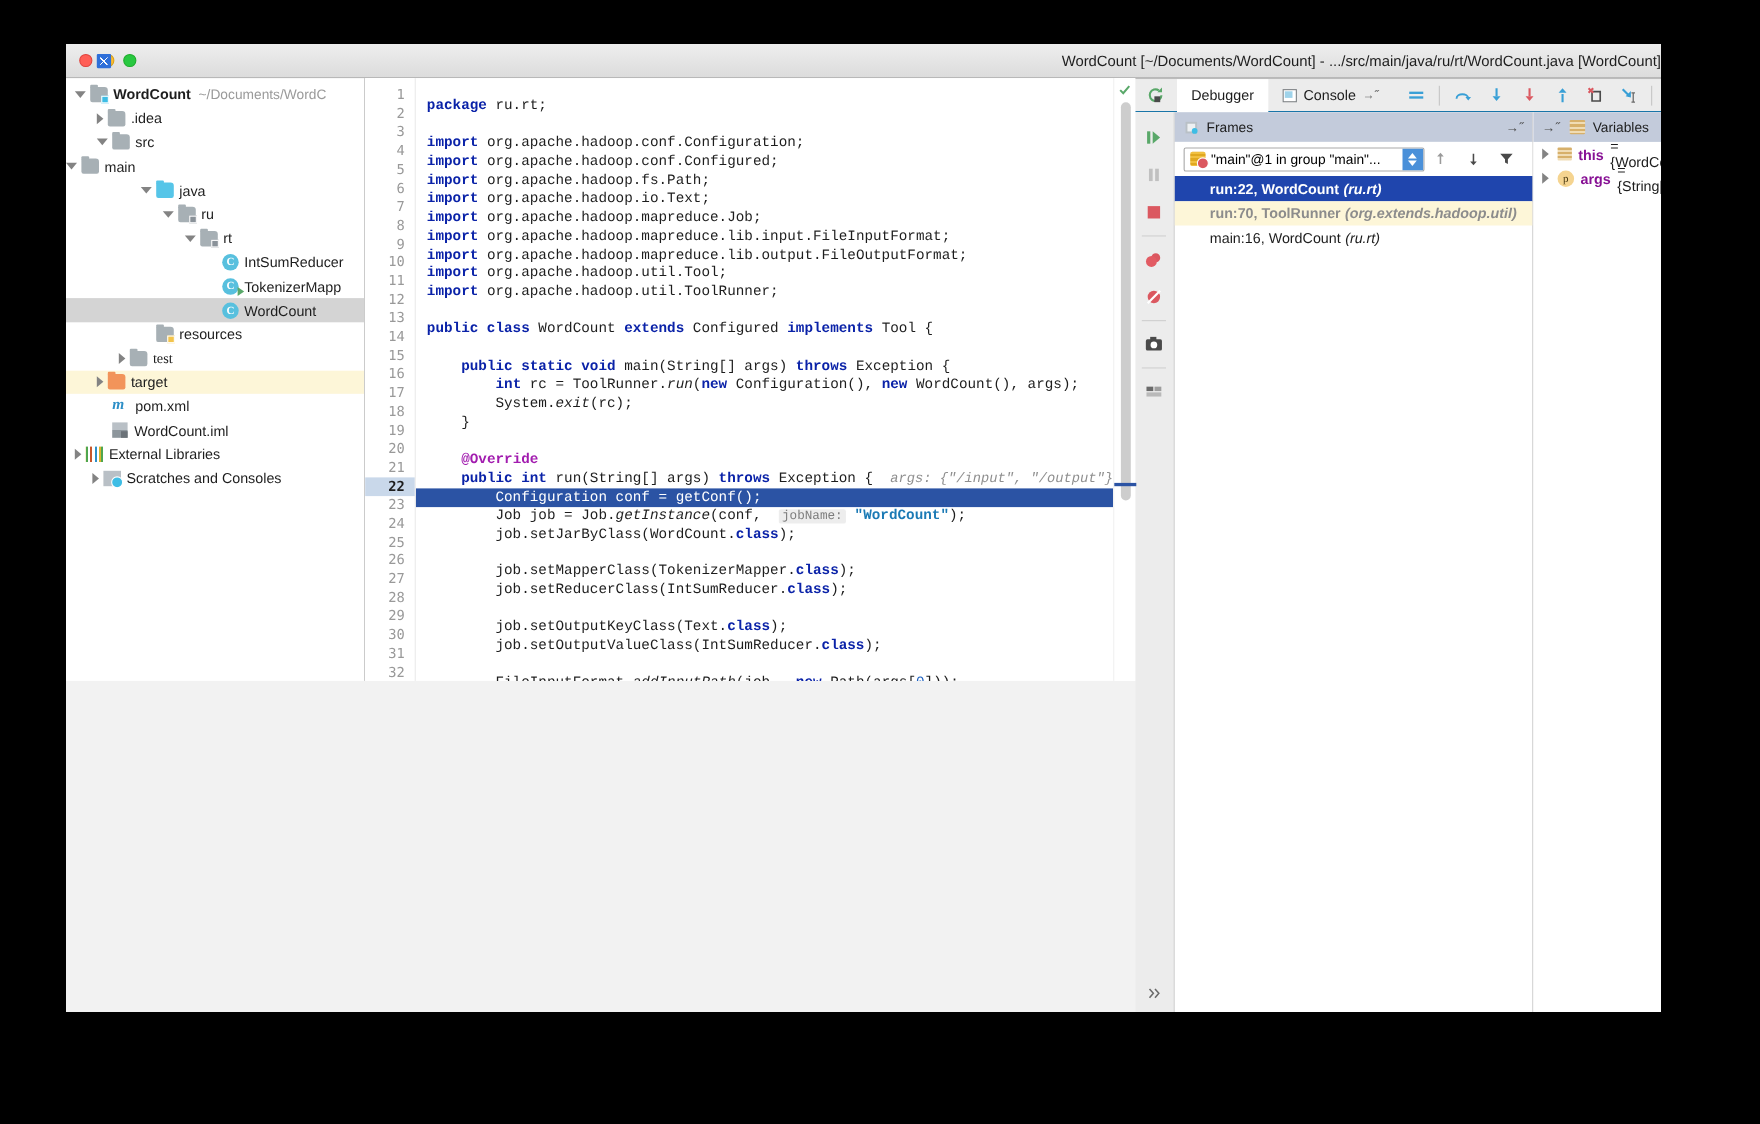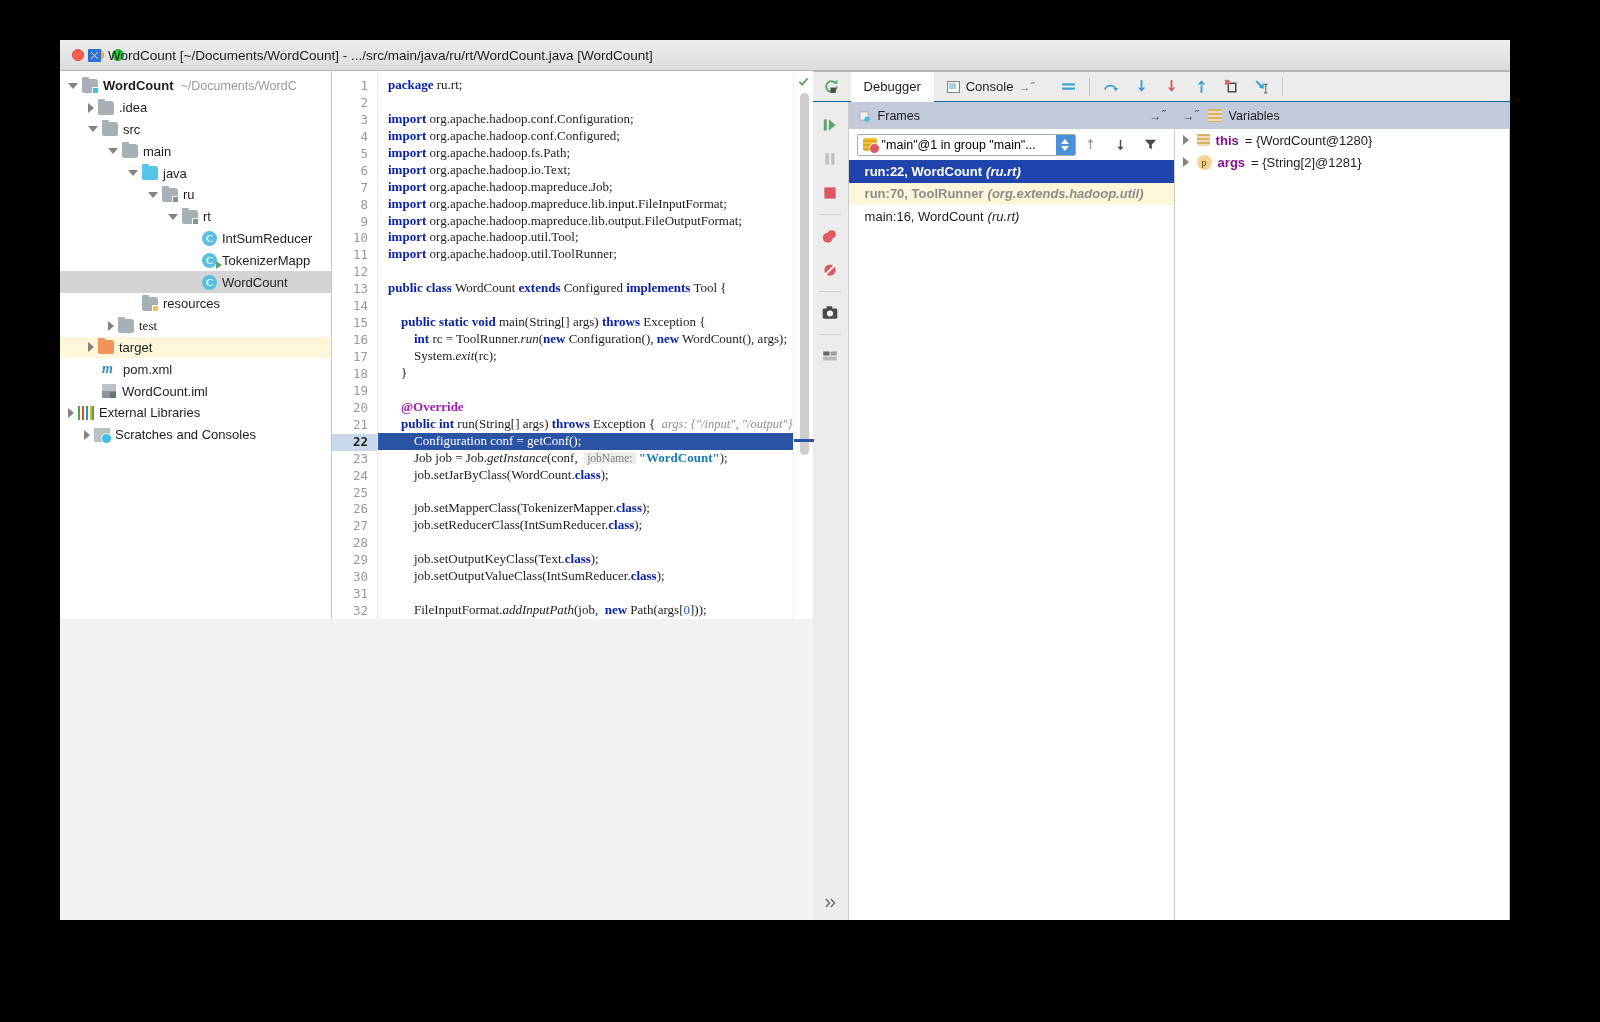--- a/index.html
+++ b/index.html
@@ -27,21 +27,21 @@
     position: relative;
   }
   .traffic { display: flex; gap: 8px; margin-left: 12px; }
   .dot { width: 12px; height: 12px; border-radius: 50%; }
   .dot.red { background: #ff5f57; border: 1px solid #e0443e; }
   .dot.yellow { background: #febc2e; border: 1px solid #d9a117; }
   .dot.green { background: #28c840; border: 1px solid #1dad2b; }
   #title-text {
     position: absolute; left: 0; right: 0; text-align: center;
     font-size: 13.5px; color: #1d1d1d;
-    display: flex; align-items: center; justify-content: flex-start; gap: 7px;
+    display: flex; align-items: center; justify-content: space-between; gap: 7px;
     pointer-events: none;
     padding-left: 28px;
   }
   .title-ij-icon {
     width: 13px; height: 13px; background: #2e6fd9;
     display: inline-block; position: relative; border-radius: 1px;
   }
   .title-ij-icon::after {
     content: ""; position: absolute; left: 3px; top: 3px;
     width: 7px; height: 7px;
@@ -144,22 +144,22 @@
   #editor { flex: 1; background: #fff; display: flex; position: relative; min-width: 0; }
   #gutter {
     width: 46px; flex: none; background: #fff;
     border-right: 1px solid #eaeaea;
     padding-top: 7px; text-align: right;
     font-family: "DejaVu Sans Mono", monospace; font-size: 12.5px; color: #999;
   }
   .gline { height: 16.95px; padding-right: 9px; line-height: 16.95px; }
   .gline.cur { background: #c9d8ea; color: #1d1d1d; font-weight: bold; }
   #code {
-    flex: 1; padding-top: 6px; padding-left: 10px; overflow: hidden;
-    font-family: Liberation Serif, serif; font-size: 13px; color: #1d1d1d;
+    flex: 1; padding-top: 17px; padding-left: 10px; overflow: hidden;
+    font-family: Liberation Mono, monospace; font-size: 13px; color: #1d1d1d;
     white-space: pre; position: relative;
   }
   .cline { height: 16.95px; line-height: 16.95px; }
   .cline.cur { background: #2b53a4; color: #fff; margin-left: -10px; padding-left: 10px; }
   .kw { color: #0a22a8; font-weight: bold; }
   .ann { color: #a21caf; font-weight: bold; }
   .str { color: #1b7ab5; font-weight: bold; }
   .num { color: #1b5fbf; }
   .it { font-style: italic; }
   .hint { color: #8f8f8f; font-style: italic; font-size: 12.5px; }
@@ -236,21 +236,21 @@
     background: repeating-linear-gradient(#f0c040 0 2px, #e0a820 2px 4px); border-radius:2px; }
   .thread-ic::after { content:""; position:absolute; right:-3px; bottom:-3px; width:9px; height:9px;
     border-radius:50%; background:#db5860; border:1px solid #fff; }
   .combo-arrows {
     margin-left: auto; width: 19px; height: 20px; background: #4a90d9; flex: none;
     display: flex; flex-direction: column; align-items: center; justify-content: center; gap: 2px;
   }
   .ca-up { width:0;height:0;border-left:4px solid transparent;border-right:4px solid transparent;border-bottom:5px solid #fff; }
   .ca-dn { width:0;height:0;border-left:4px solid transparent;border-right:4px solid transparent;border-top:5px solid #fff; }
   .fbtn { width: 30px; height: 30px; display: flex; align-items: center; justify-content: center; }
-  .frame-row { height: 22.5px; display: flex; align-items: center; padding-left: 16px;
+  .frame-row { height: 22.5px; display: flex; align-items: center; padding-left: 32px;
     font-size: 13px; color: #1d1d1d; white-space: nowrap; }
   .frame-row.sel { background: #1f45ad; color: #fff; font-weight: bold; }
   .frame-row.lib { background: #fdf6d8; color: #8c8c8c; font-weight: bold; }
   .frame-row .pkg { font-style: italic; margin-left: 4px; }
   #vars-panel { flex: 1; border-right: 1px solid #c8c8c8; background: #fff; }
   .var-row { height: 22px; display: flex; align-items: center; padding-left: 8px; gap: 6px;
     font-size: 13px; color: #1d1d1d; }
   .var-arrow { width:0;height:0;border-top:5px solid transparent;border-bottom:5px solid transparent;
     border-left:6px solid #838383; flex:none; margin-right:2px; }
   .var-ic-lines { width: 13px; height: 12px; flex:none;
@@ -294,21 +294,21 @@
             <div class="trow" style="padding-left: 28px;">
               <span class="arrow closed"></span>
               <span class="ic folder"></span>
               <span class="tlabel">.idea</span>
             </div>
             <div class="trow" style="padding-left: 28px;">
               <span class="arrow "></span>
               <span class="ic folder"></span>
               <span class="tlabel">src</span>
             </div>
-            <div class="trow" style="padding-left: 48px;">
+            <div class="trow" style="">
               <span class="arrow "></span>
               <span class="ic folder"></span>
               <span class="tlabel">main</span>
             </div>
             <div class="trow" style="padding-left: 68px;">
               <span class="arrow "></span>
               <span class="ic folder blue"></span>
               <span class="tlabel">java</span>
             </div>
             <div class="trow" style="padding-left: 88px;">

